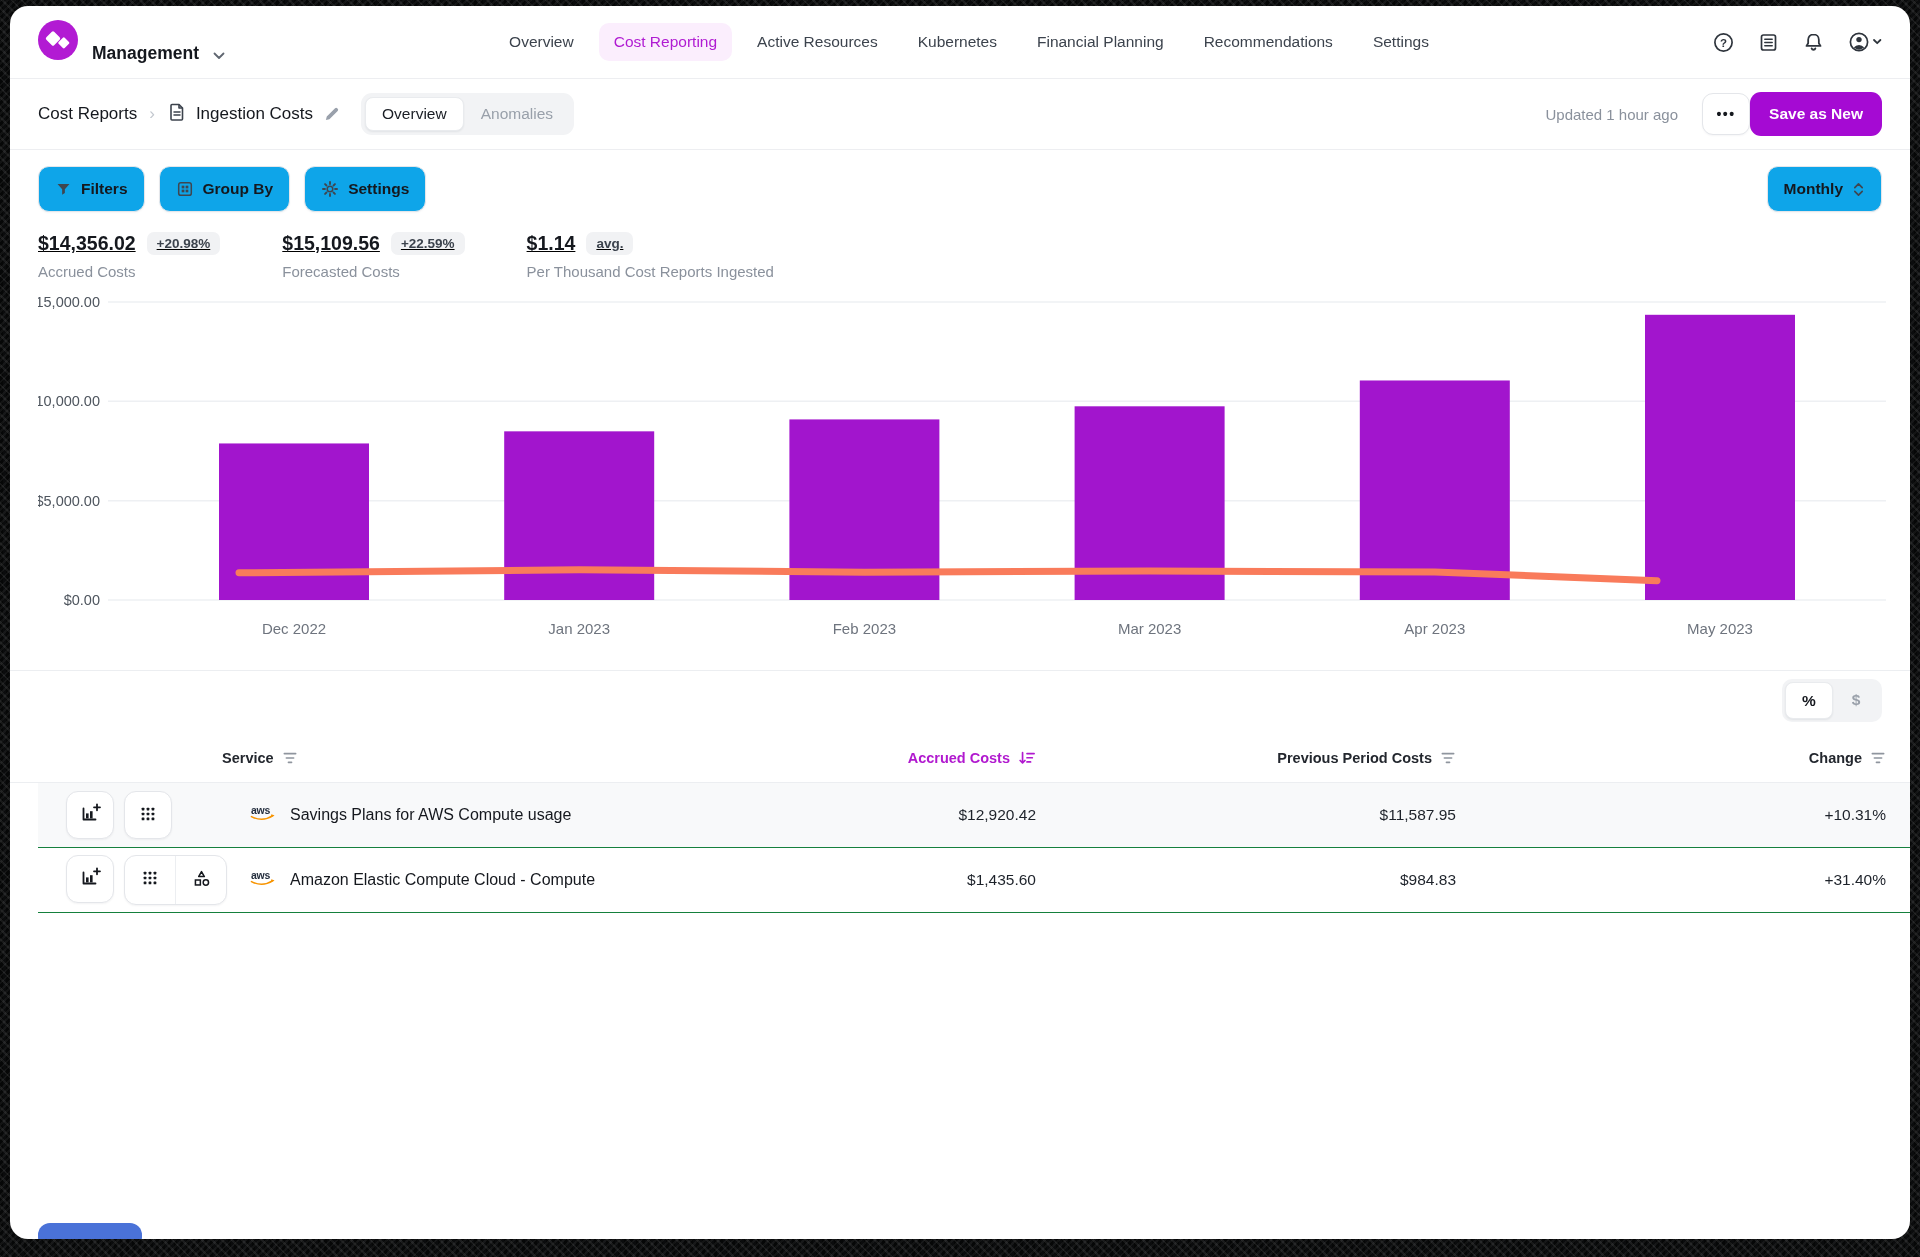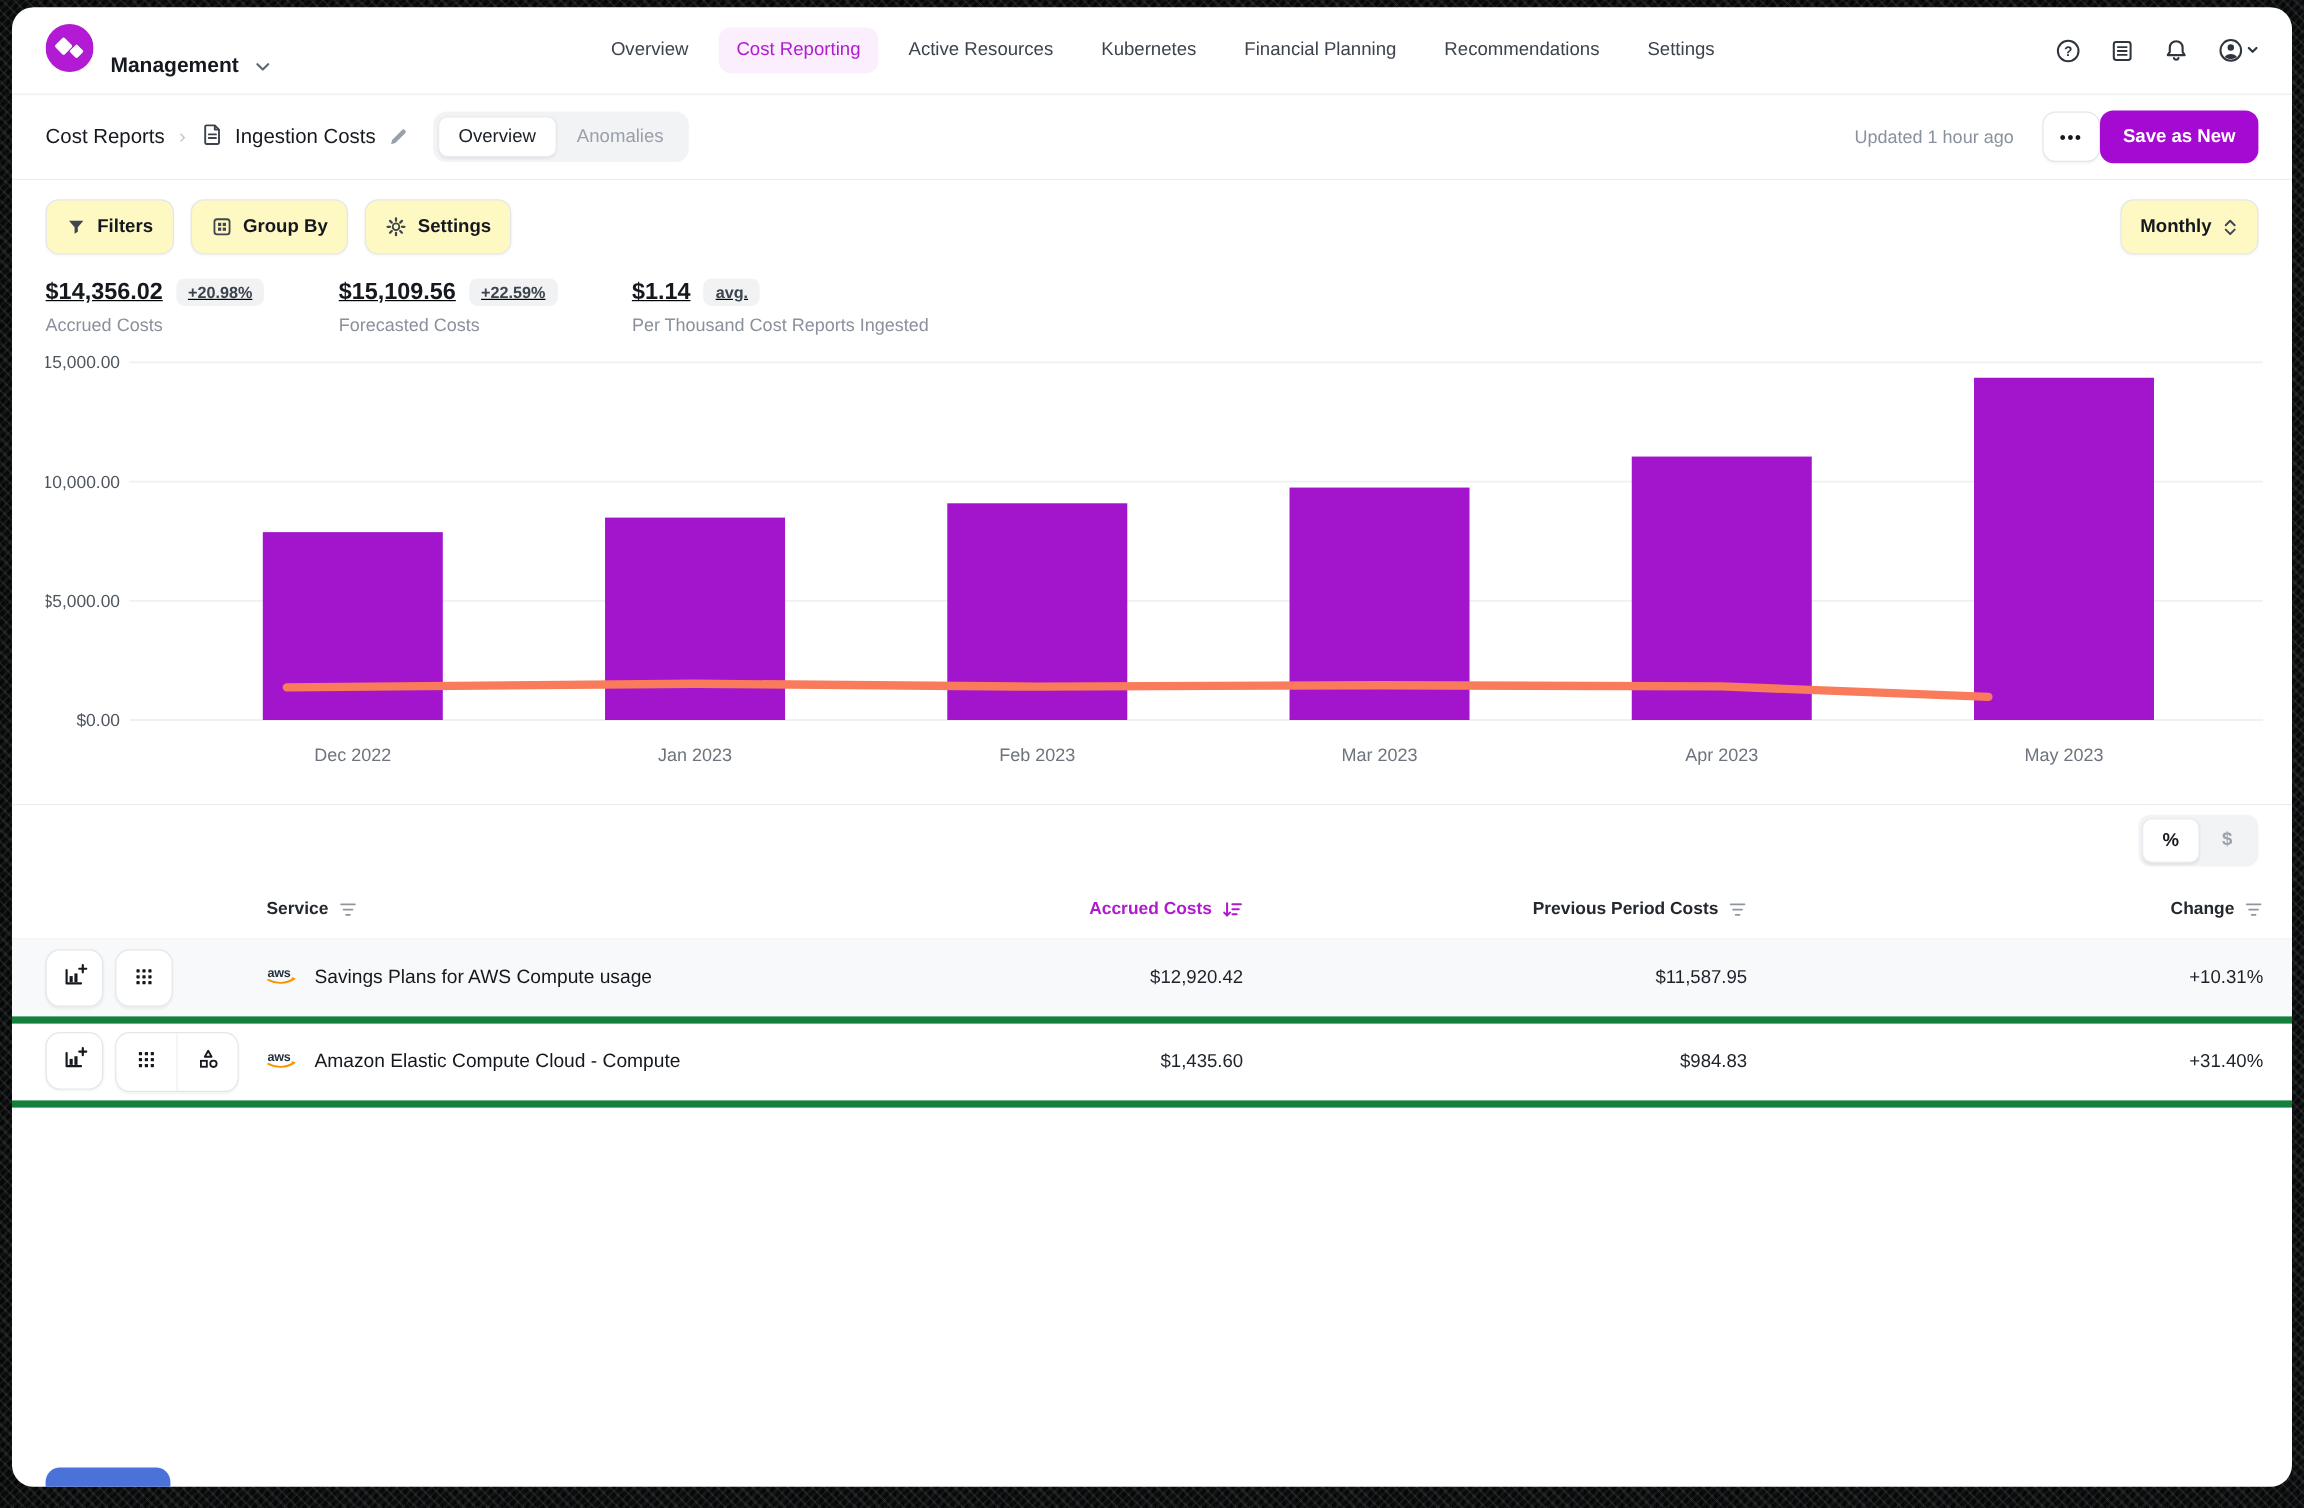--- a/index.html
+++ b/index.html
@@ -31,21 +31,21 @@
   .ph-right{margin-left:auto;display:flex;align-items:center;}
   .updated{font-size:15px;color:#8a919c;margin-right:24px;}
   .more-btn{width:48px;height:42px;border:1px solid #e4e6ea;border-radius:11px;background:#fff;
     display:flex;align-items:center;justify-content:center;font-size:14px;letter-spacing:1.5px;
     color:#15181e;font-weight:700;cursor:pointer;box-shadow:0 1px 2px rgba(16,24,40,.04);}
   .save-btn{height:44px;padding:0 19px;background:#A50AD3;color:#fff;border:none;border-radius:11px;
     font-size:15.5px;font-weight:600;margin-left:0;cursor:pointer;font-family:"Liberation Sans",sans-serif;}
   
   .toolbar{display:flex;align-items:center;padding:16px 28px 0;gap:14px;}
   .tb-btn{height:44px;display:flex;align-items:center;gap:9px;padding:0 16px;border:1px solid #e4e6ea;
-    border-radius:11px;background:#fef9c3;font-size:15.5px;font-weight:600;color:#15181e;cursor:pointer;
+    border-radius:11px;background:#0ea5e9;font-size:15.5px;font-weight:600;color:#15181e;cursor:pointer;
     box-shadow:0 1px 2px rgba(16,24,40,.04);}
   .tb-btn .ic{display:flex;color:#3f4650;}
   .tb-right{margin-left:auto;display:flex;gap:14px;}
   .range-group{display:flex;align-items:stretch;border:1px solid #e4e6ea;border-radius:11px;background:#fff;
     box-shadow:0 1px 2px rgba(16,24,40,.04);}
   .range-seg{display:flex;align-items:center;gap:9px;padding:0 16px;font-size:15.5px;font-weight:600;color:#15181e;height:44px;cursor:pointer;}
   .range-seg + .range-seg{border-left:1px solid #e9ebee;}
   
   .stats{display:flex;gap:62px;padding:20px 28px 0;}
   .stat-top{display:flex;align-items:center;gap:11px;text-decoration:underline;}
@@ -62,21 +62,21 @@
   .unit.active{background:#fff;color:#15181e;border:1px solid #e9ebee;box-shadow:0 1px 2px rgba(16,24,40,.07);}
   
   .thead{display:grid;grid-template-columns:1fr 240px 420px 430px;padding:0 24px 0 212px;height:48px;
     align-items:center;border-bottom:1px solid #eceef1;font-size:14.5px;font-weight:700;color:#23272e;margin-top:4px;}
   .th{display:flex;align-items:center;gap:8px;cursor:pointer;}
   .th.right{justify-content:flex-end;}
   .th .ficon{display:flex;color:#8f959e;}
   .th.accent{color:#B119CF;}
   .th.accent .ficon{color:#B119CF;}
   .trow{display:grid;grid-template-columns:1fr 240px 420px 430px;padding:0 24px 0 212px;height:64px;
-    align-items:center;border-bottom:6px solid #15803d;font-size:16px;color:#15181e;position:relative;cursor:pointer;}
+    align-items:center;border-bottom:1px solid #15803d;font-size:16px;color:#15181e;position:relative;cursor:pointer;margin-left:28px;}
   .trow.alt{background:#f8f9fa;}
   .svc{display:flex;align-items:center;gap:13px;}
   .num{text-align:right;font-size:15.5px;color:#1d222a;}
   .row-actions{position:absolute;left:28px;top:50%;transform:translateY(-50%);display:flex;gap:10px;}
   .act-btn{min-width:48px;height:48px;border:1px solid #e4e6ea;border-radius:12px;background:#fff;
     display:flex;align-items:center;justify-content:center;cursor:pointer;color:#15181e;
     box-shadow:0 1px 2px rgba(16,24,40,.05);}
   .act-pill{display:flex;border:1px solid #e4e6ea;border-radius:12px;background:#fff;overflow:hidden;
     box-shadow:0 1px 2px rgba(16,24,40,.05);}
   .act-seg{width:50px;height:48px;display:flex;align-items:center;justify-content:center;cursor:pointer;color:#15181e;}

